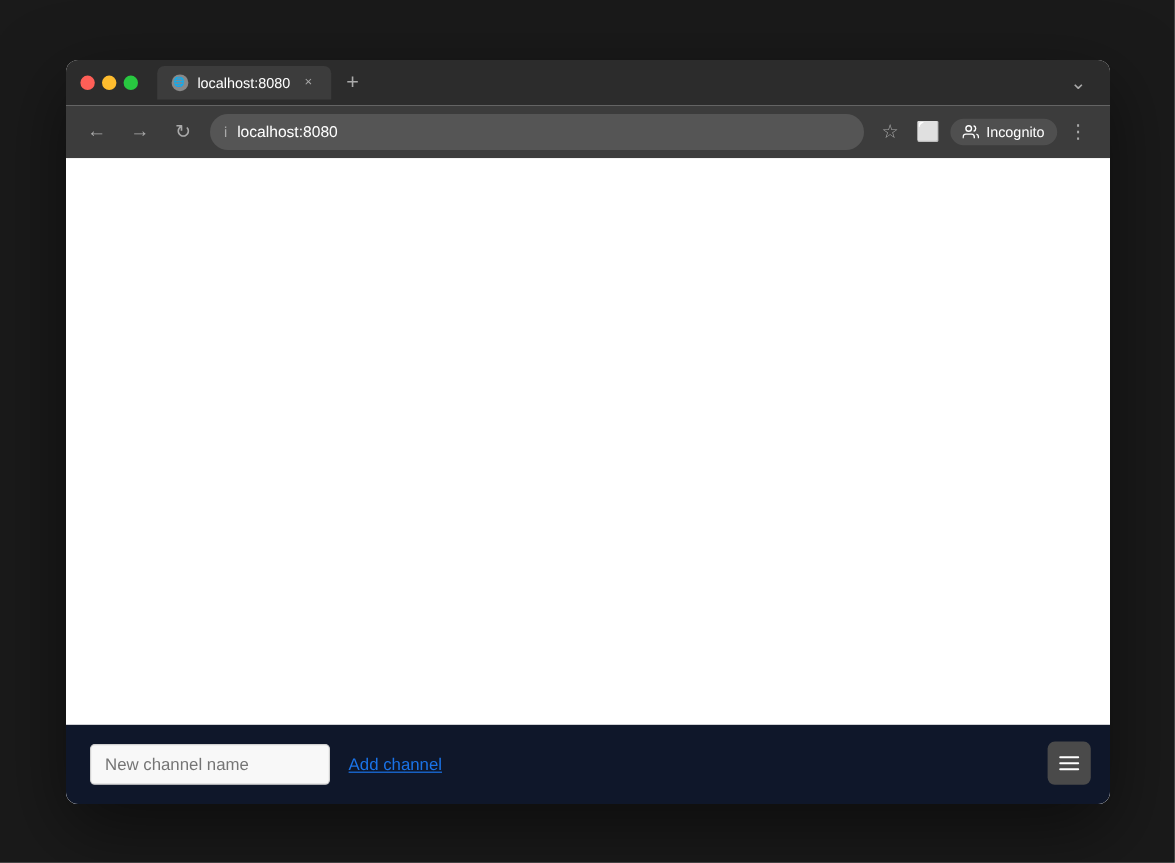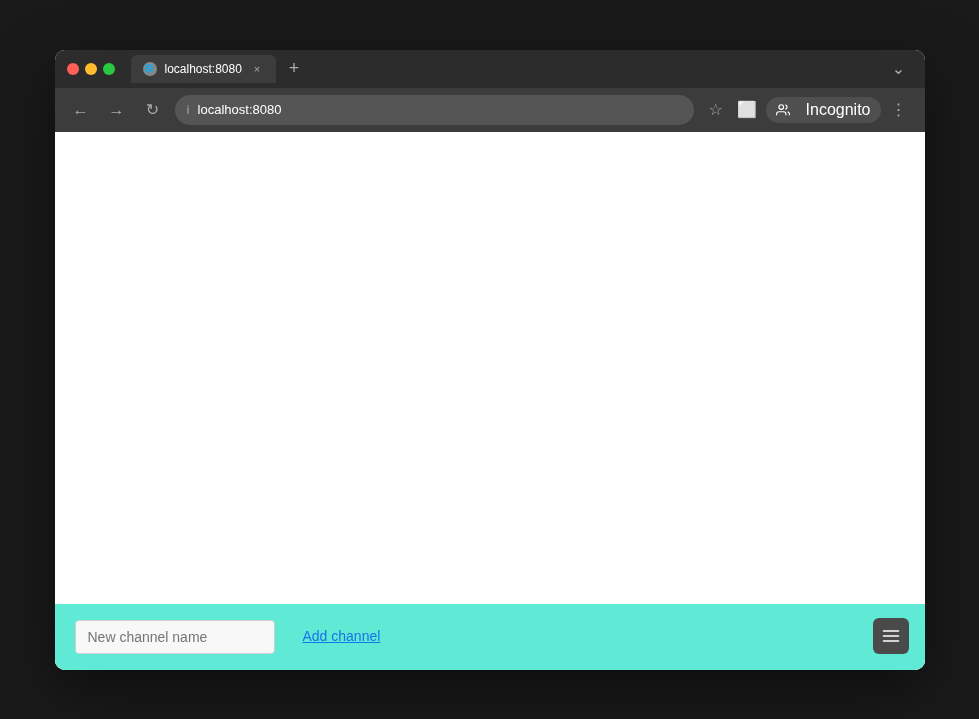--- a/index.html
+++ b/index.html
@@ -180,49 +180,49 @@
       justify-content: center;
       color: #aaa;
       font-size: 16px;
       cursor: pointer;
       border-radius: 4px;
     }
 
     .incognito-btn {
       display: flex;
       align-items: center;
-      gap: 16px;
+      gap: 6px;
       background: rgba(255,255,255,0.1);
       border-radius: 20px;
       padding: 4px 10px;
       color: #ffffff;
-      font-size: 16px;
+      font-size: 12px;
       cursor: pointer;
     }
 
     
     .page-content {
       flex: 1;
       background: #ffffff;
       position: relative;
       display: flex;
       flex-direction: column;
     }
 
     .content-area {
       flex: 1;
       background: #ffffff;
     }
 
     .bottom-bar {
       padding: 16px 20px;
       display: flex;
-      align-items: flex-start;
-      gap: 24px;
-      background: #5eead4;
+      align-items: center;
+      gap: 12px;
+      background: #0f172a;
       border-top: none;
     }
 
     .channel-input {
       border: 1px solid #d0d0d0;
       border-radius: 4px;
       padding: 8px 12px;
       font-size: 14px;
       color: #999;
       background: #f8f8f8;

